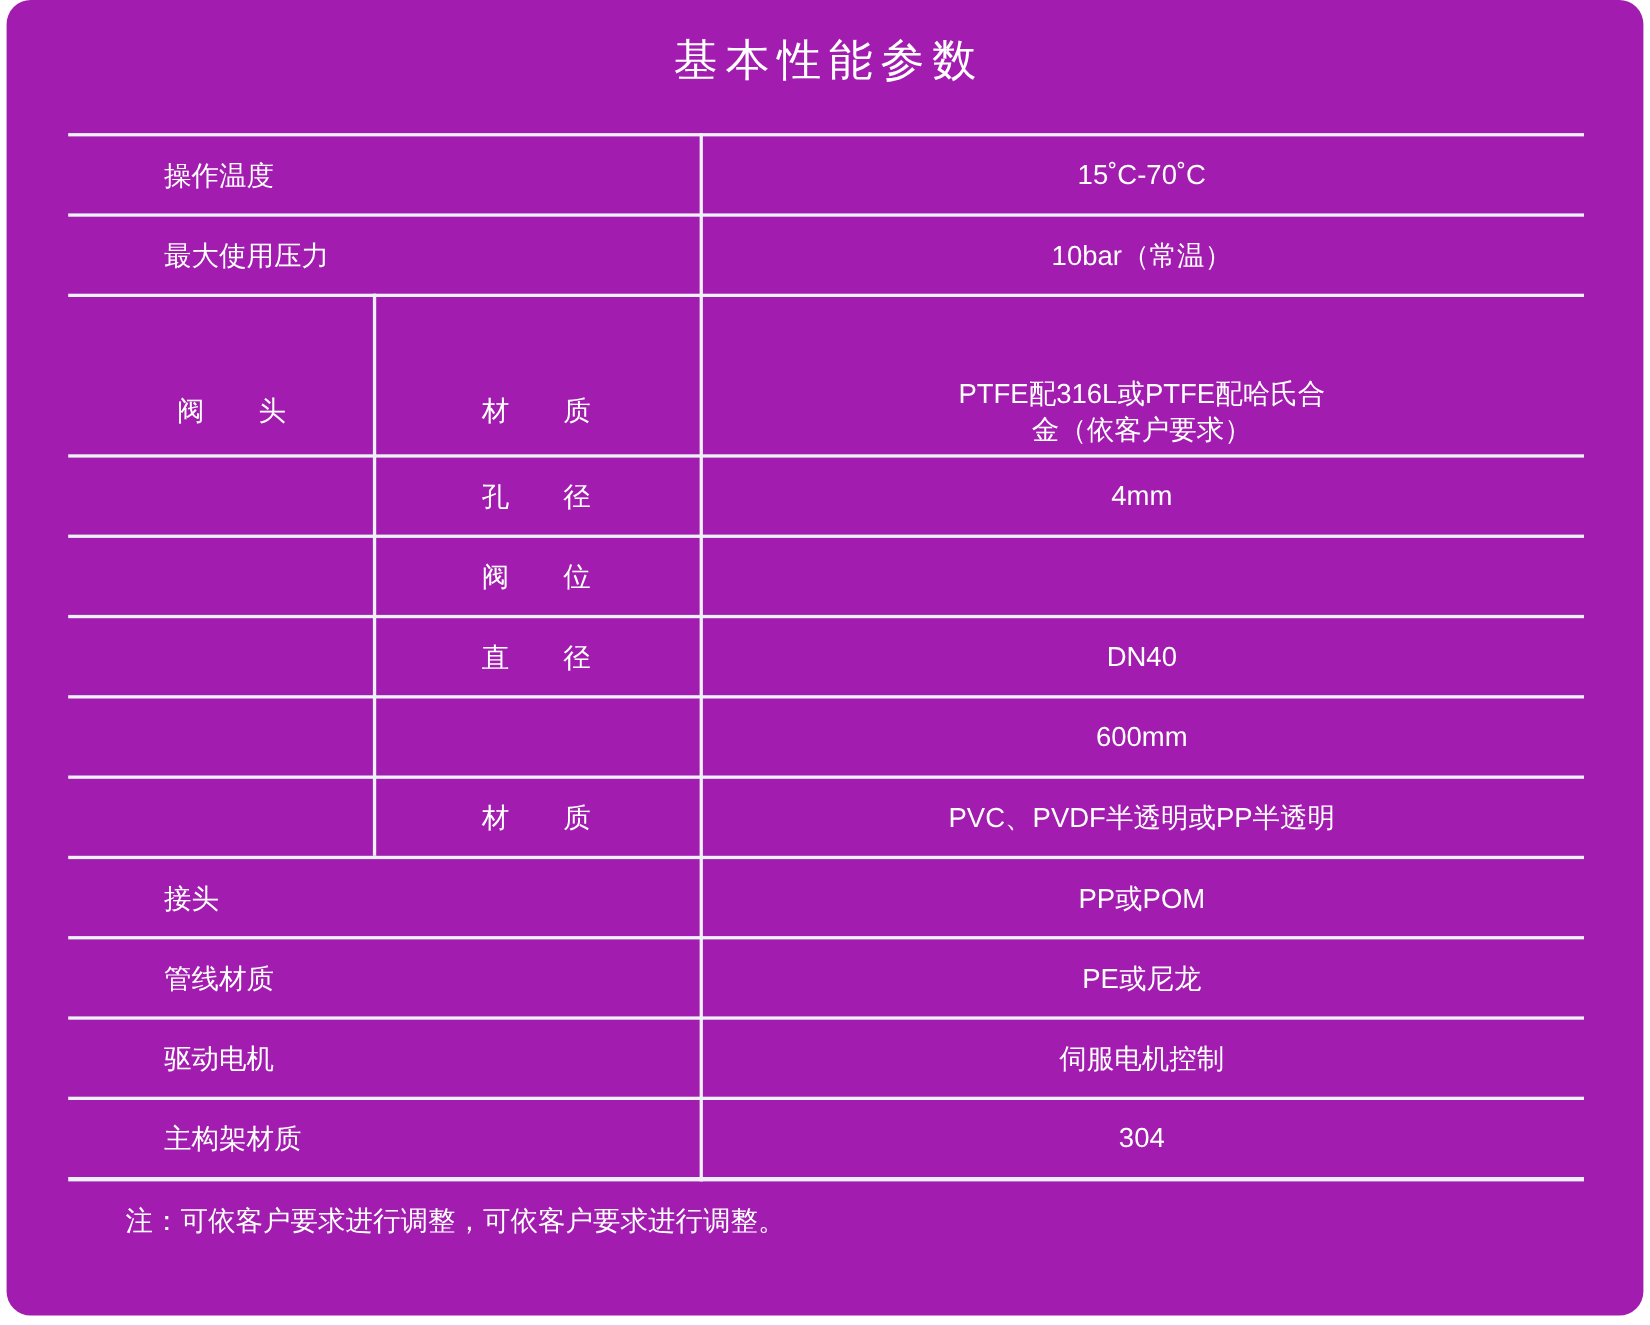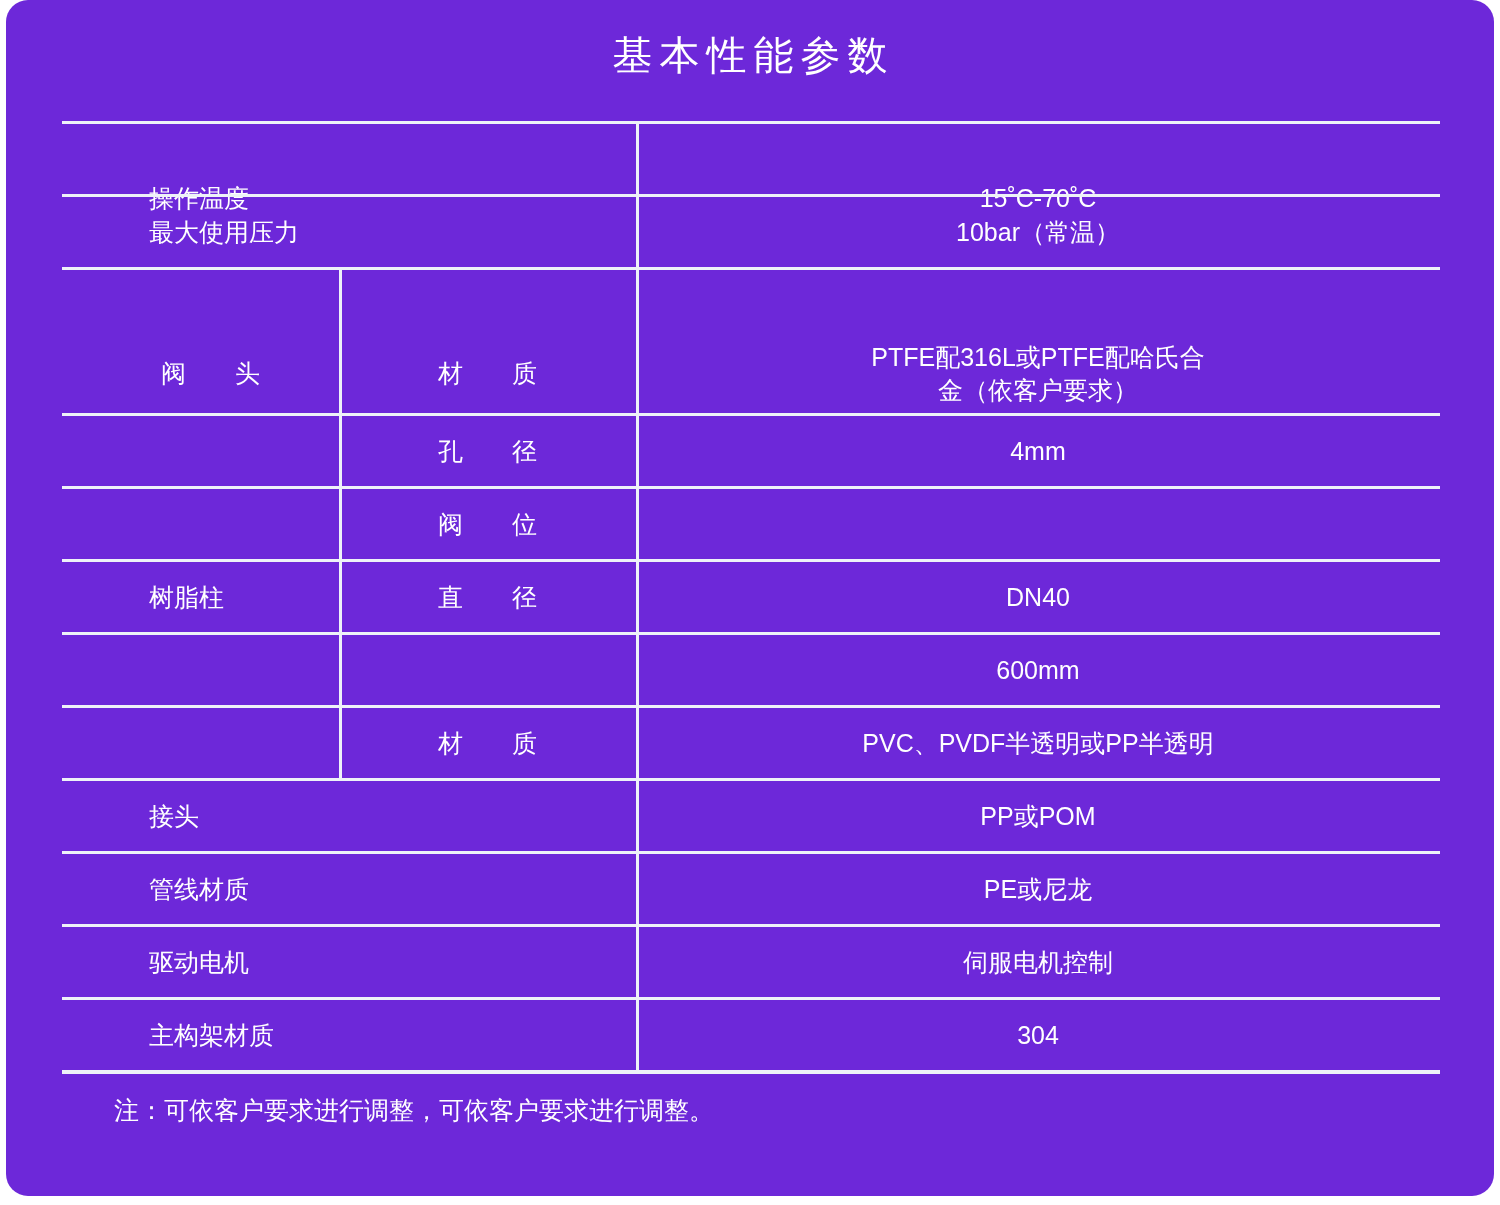--- a/index.html
+++ b/index.html
@@ -13,21 +13,21 @@
     font-family: "Liberation Sans", "DejaVu Sans", sans-serif;
     overflow: hidden;
   }
 
   .panel {
     position: absolute;
     left: 6px;
     top: 0px;
     width: 1488px;
     height: 1196px;
-    background: #6d28d9;
+    background: #a21caf;
     border-radius: 22px;
     box-sizing: border-box;
   }
 
   .panel-title {
     position: absolute;
     left: 0;
     top: 26px;
     width: 1488px;
     text-align: center;
@@ -134,21 +134,21 @@
 </style>
 </head>
 <body>
 
 <div class="panel">
 
   <div class="panel-title">基本性能参数</div>
 
   <div class="table" id="spec-table" style="height: 953px;">
       <div class="rule" style="top: 0px;"></div>
-      <div class="row" style="top: 3px; height: 70px; margin-top: 39px;">
+      <div class="row" style="top: 3px; height: 70px;">
         <div class="cell-label wide">操作温度</div>
         <div class="cell-value">
           <div>15˚C-70˚C</div>
         </div>
       </div>
       <div class="rule" style="top: 73px;"></div>
       <div class="row" style="top: 76px; height: 70px;">
         <div class="cell-label wide">最大使用压力</div>
         <div class="cell-value">
           <div>10bar（常温）</div>
@@ -171,21 +171,20 @@
           <div>4mm</div>
         </div>
       </div>
       <div class="rule" style="top: 365px;"></div>
       <div class="row" style="top: 368px; height: 70px;">
         <div class="cell-label"></div>
         <div class="cell-sub">阀　位</div>
       </div>
       <div class="rule" style="top: 438px;"></div>
       <div class="row" style="top: 441px; height: 70px;">
-        <div class="cell-label">树脂柱</div>
         <div class="cell-sub">直　径</div>
         <div class="cell-value">
           <div>DN40</div>
         </div>
       </div>
       <div class="rule" style="top: 511px;"></div>
       <div class="row" style="top: 514px; height: 70px;">
         <div class="cell-label"></div>
         <div class="cell-value">
           <div>600mm</div>

